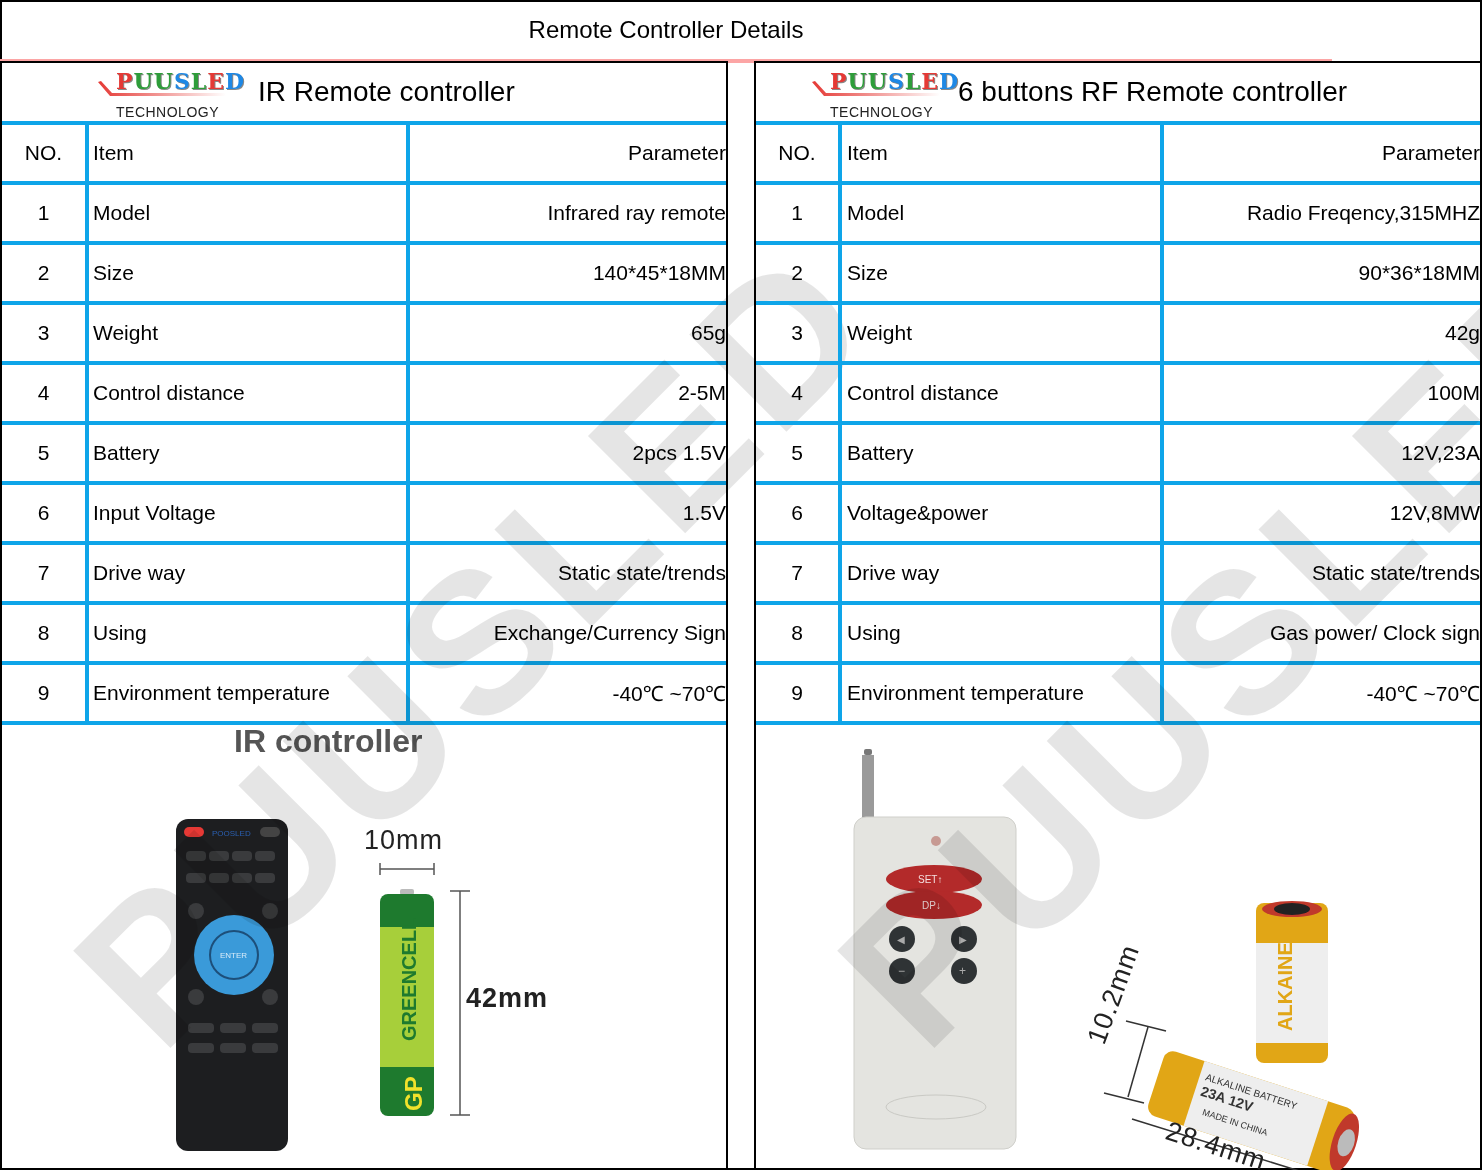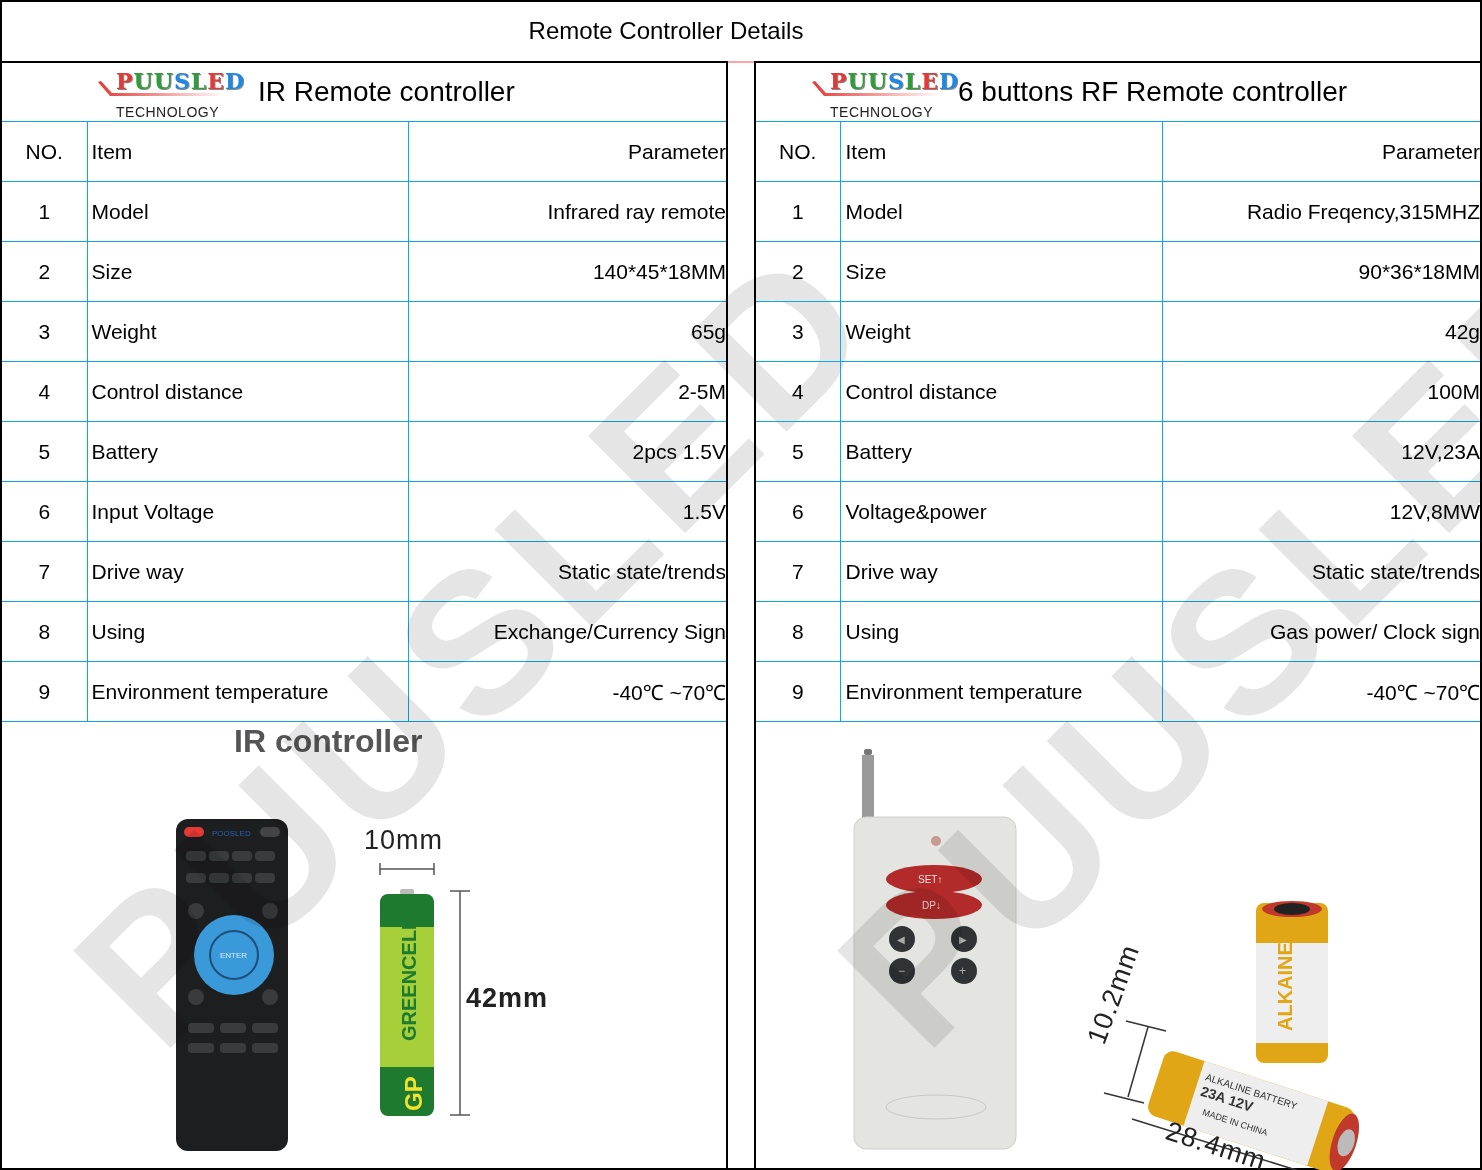--- a/index.html
+++ b/index.html
@@ -1,20 +1,20 @@
 <!DOCTYPE html>
 <html><head>
 <meta charset="utf-8">
 <style>
   * { box-sizing: border-box; margin: 0; padding: 0; }
   html, body { width: 1482px; height: 1170px; background: #fff; overflow: hidden; }
   body { font-family: "Liberation Sans", sans-serif; color: #000; position: relative; }
 
   .frame { position: absolute; left: 0; top: 0; width: 1482px; height: 1170px; border: 2px solid #000; }
-  .title-row { position: absolute; left: 0; top: 0; width: 1332px; height: 63px; border-bottom: 2px solid #fca5a5;
+  .title-row { position: absolute; left: 0; top: 0; width: 1332px; height: 63px; border-bottom: 4px solid #fca5a5;
     display: flex; align-items: center; justify-content: center; font-size: 24px; }
 
   .panel { position: absolute; top: 61px; height: 1109px; border: 2px solid #000; border-top: none; }
   .panel.left { left: 0; width: 728px; }
   .panel.right { left: 754px; width: 728px; }
 
   .panel-head { position: absolute; left: 0; top: 0; width: 100%; height: 61px; border-top: 2px solid #000; border-bottom: 1px solid #000;
     display: flex; align-items: center; }
   .logo { position: relative; width: 140px; height: 52px; margin-left: 92px; }
   .panel.right .logo { margin-left: 52px; }
@@ -26,21 +26,21 @@
   .logo-word span:nth-child(4) { color: #1e88e5; }
   .logo-word span:nth-child(5) { color: #2e9d3a; }
   .logo-word span:nth-child(6) { color: #e53935; }
   .logo-word span:nth-child(7) { color: #1e88e5; }
   .logo-swoosh { position: absolute; left: 2px; top: 14px; width: 130px; height: 18px; }
   .logo-sub { position: absolute; left: 22px; top: 38px; font-size: 14px; color: #222; letter-spacing: 0.5px; }
   .panel-title { font-size: 28px; margin-left: 24px; }
   .panel.right .panel-title { margin-left: 10px; }
 
   table.spec { position: absolute; left: 0; top: 60px; width: 100%; border-collapse: collapse; font-size: 21px; }
-  table.spec td { height: 60px; border: 1px solid #0ea5e9; vertical-align: middle; }
+  table.spec td { height: 60px; border: 4px solid #0ea5e9; vertical-align: middle; }
   table.spec tr td:first-child { border-left: none; }
   table.spec tr td:last-child { border-right: none; }
   table.spec td.no { width: 85px; text-align: center; }
   table.spec td.item { width: 321px; padding-left: 4px; }
   table.spec td.param { text-align: right; }
   .panel.right table.spec td.no { width: 84px; }
   .panel.right table.spec td.item { width: 322px; padding-left: 5px; }
 
   .img-area { position: absolute; left: 0; top: 660px; width: 100%; height: 362px; }
   .img-heading { position: absolute; font-size: 32px; font-weight: bold; color: #555; }

